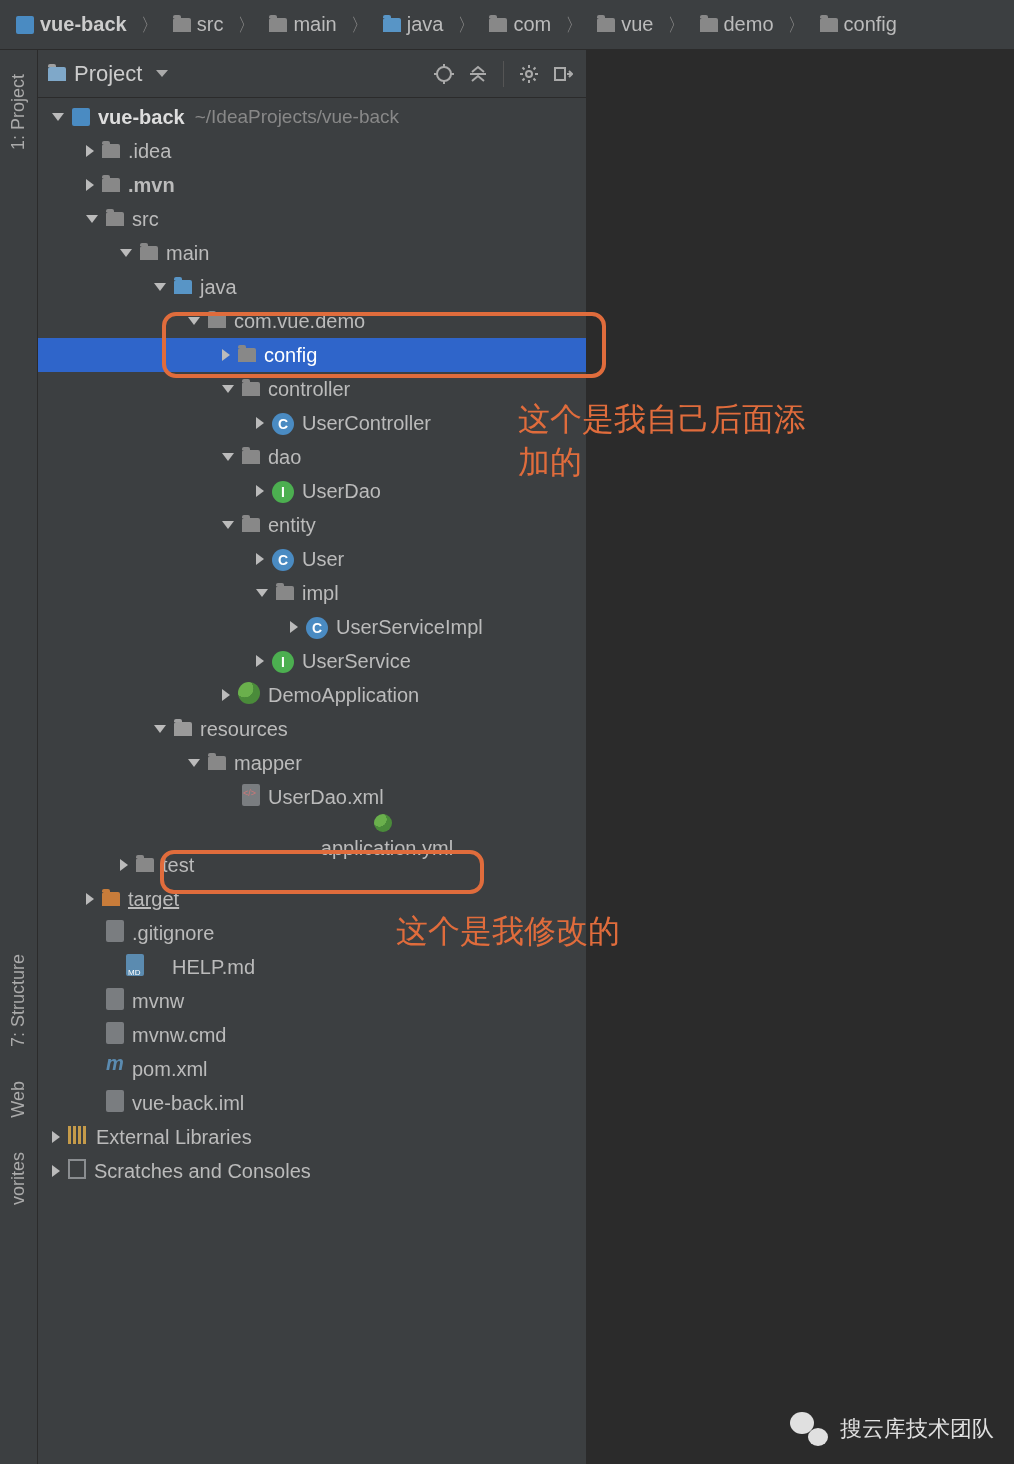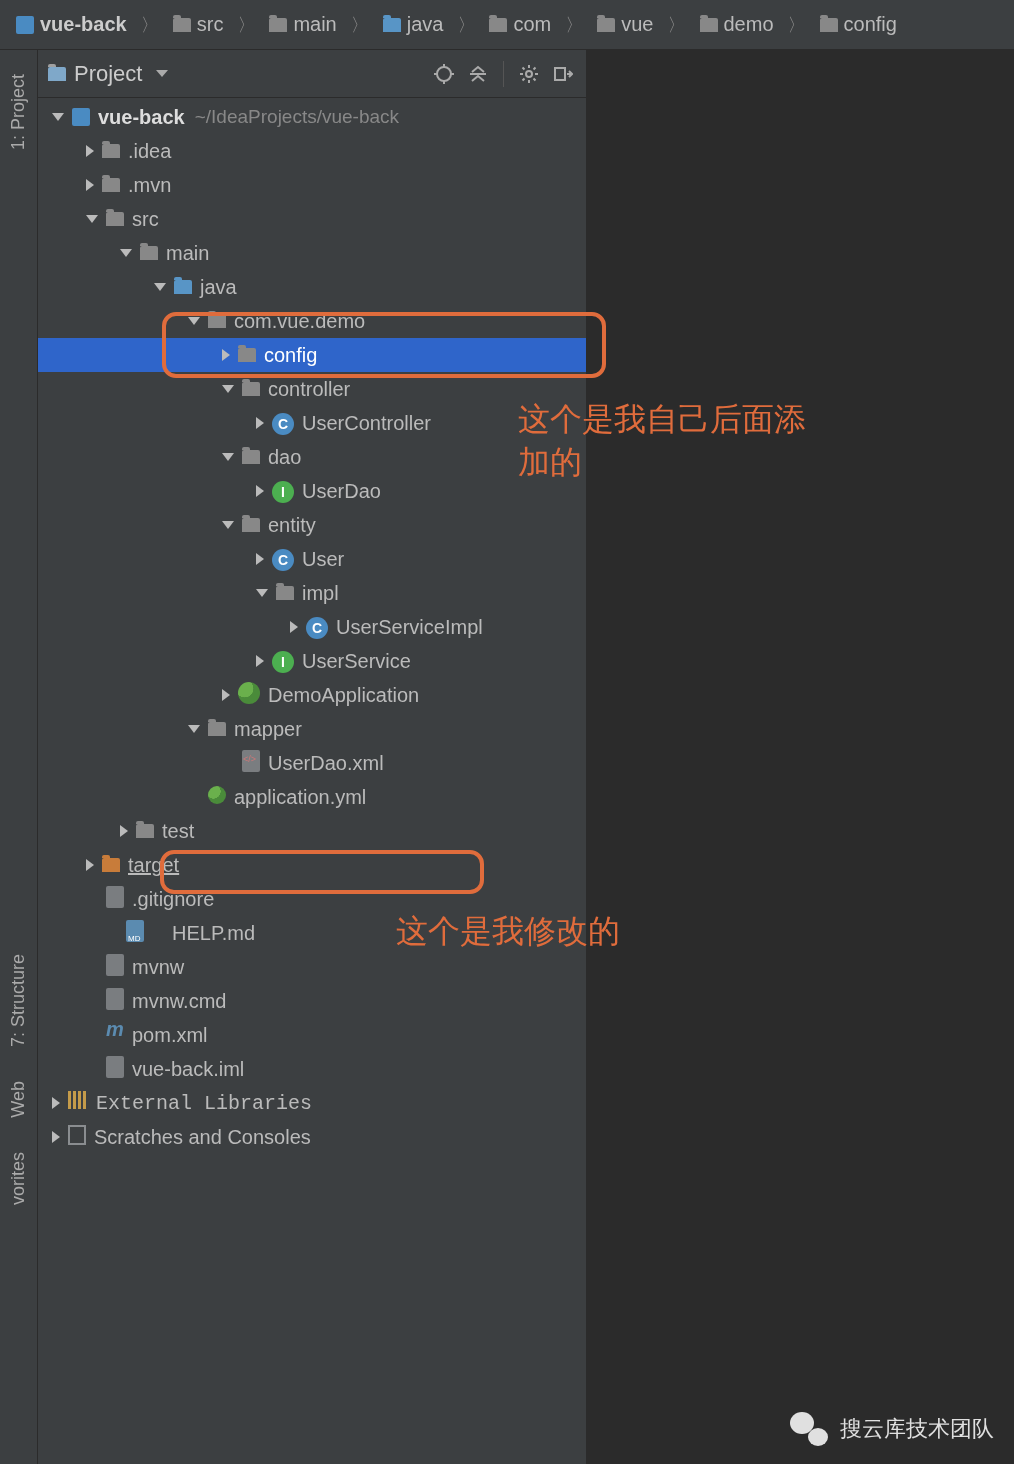--- a/index.html
+++ b/index.html
@@ -326,21 +326,21 @@
         <span class="arrow down"></span>
         <span class="icon module-icon"></span>
         <span class="label">vue-back</span>
         <span class="path-suffix">~/IdeaProjects/vue-back</span>
       </div>
       <div class="tree-row" style="padding-left: 48px;">
         <span class="arrow right"></span>
         <span class="icon"><span class="folder-icon gray"></span></span>
         <span class="label">.idea</span>
       </div>
-      <div class="tree-row" style="padding-left: 48px;">
+      <div class="tree-row" style="padding-left: 48px; font-weight: bold;">
         <span class="arrow right"></span>
         <span class="icon"><span class="folder-icon gray"></span></span>
         <span class="label">.mvn</span>
       </div>
       <div class="tree-row" style="padding-left: 48px;">
         <span class="arrow down"></span>
         <span class="icon"><span class="folder-icon gray"></span></span>
         <span class="label">src</span>
       </div>
       <div class="tree-row" style="padding-left: 82px;">
@@ -406,31 +406,36 @@
       <div class="tree-row" style="padding-left: 218px;">
         <span class="arrow right"></span>
         <span class="icon"><span class="class-icon i">I</span></span>
         <span class="label">UserService</span>
       </div>
       <div class="tree-row" style="padding-left: 184px; align-items: center;">
         <span class="arrow right"></span>
         <span class="icon"><span class="boot-icon"></span></span>
         <span class="label">DemoApplication</span>
       </div>
+      <div class="tree-row" style="padding-left: 116px;">
+        <span class="arrow down"></span>
+        <span class="icon"><span class="folder-icon" style="background:#9a9a9a"></span></span>
+        <span class="label">resources</span>
+      </div>
       <div class="tree-row" style="padding-left: 150px;">
         <span class="arrow down"></span>
         <span class="icon"><span class="folder-icon gray"></span></span>
         <span class="label">mapper</span>
       </div>
       <div class="tree-row" style="padding-left: 184px;">
         <span class="arrow none"></span>
         <span class="icon"><span class="file-icon xml"></span></span>
         <span class="label">UserDao.xml</span>
       </div>
-      <div class="tree-row" style="padding-left: 150px;">
+      <div class="tree-row" style="padding-left: 150px; flex-direction: column;">
         <span class="arrow none"></span>
         <span class="icon"><span class="boot-icon" style="width:18px;height:18px"></span></span>
         <span class="label">application.yml</span>
       </div>
       <div class="tree-row" style="padding-left: 82px;">
         <span class="arrow right"></span>
         <span class="icon"><span class="folder-icon gray"></span></span>
         <span class="label">test</span>
       </div>
       <div class="tree-row" style="padding-left: 48px; text-decoration: underline;">
@@ -461,21 +466,21 @@
       <div class="tree-row" style="padding-left: 48px;">
         <span class="arrow none"></span>
         <span class="icon"><span class="file-icon m"></span></span>
         <span class="label">pom.xml</span>
       </div>
       <div class="tree-row" style="padding-left: 48px;">
         <span class="arrow none"></span>
         <span class="icon"><span class="file-icon"></span></span>
         <span class="label">vue-back.iml</span>
       </div>
-      <div class="tree-row" style="padding-left: 14px; font-family: Liberation Mono, monospace;">
+      <div class="tree-row" style="padding-left: 14px;">
         <span class="arrow right"></span>
         <span class="icon"><span class="lib-icon"></span></span>
         <span class="label">External Libraries</span>
       </div>
       <div class="tree-row" style="padding-left: 14px;">
         <span class="arrow right"></span>
         <span class="icon"><span class="scratch-icon"></span></span>
         <span class="label">Scratches and Consoles</span>
       </div>
     </div>

